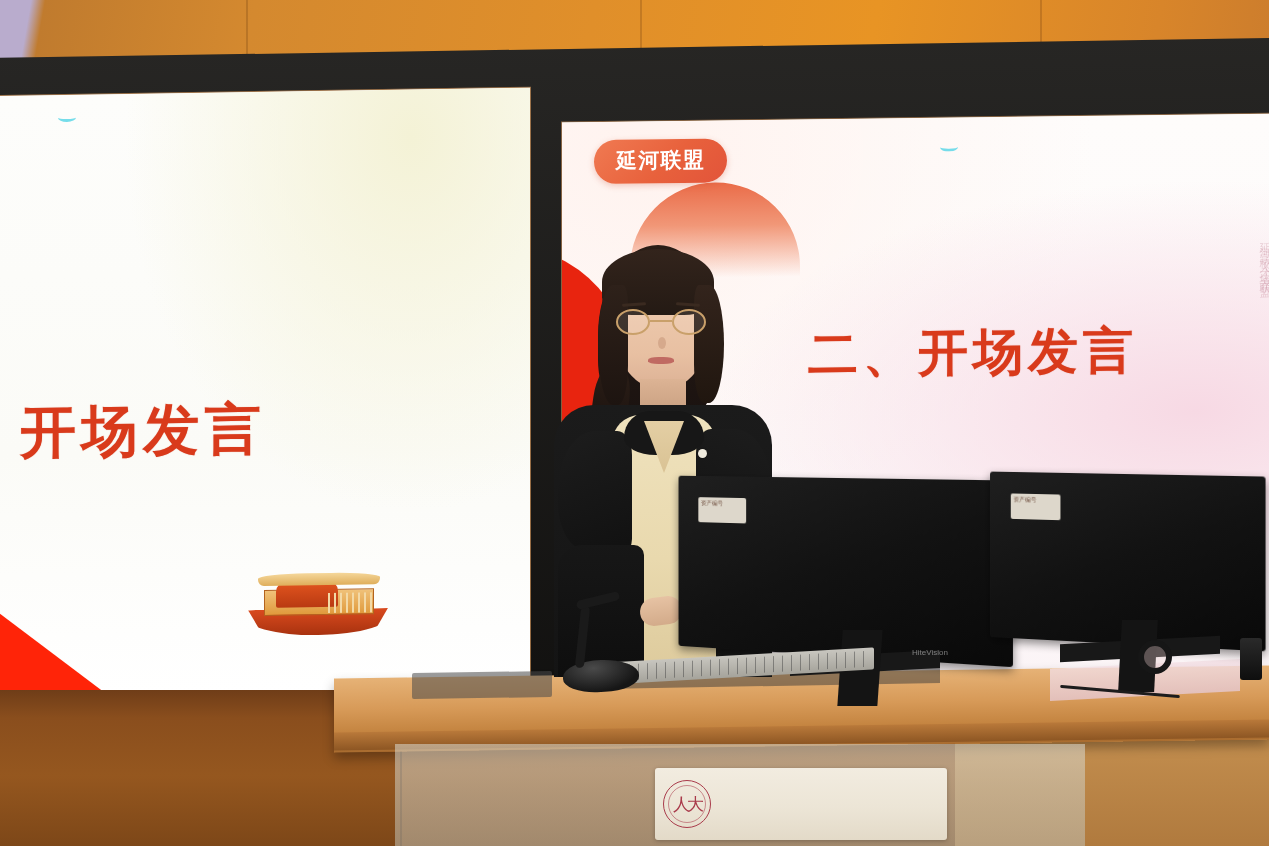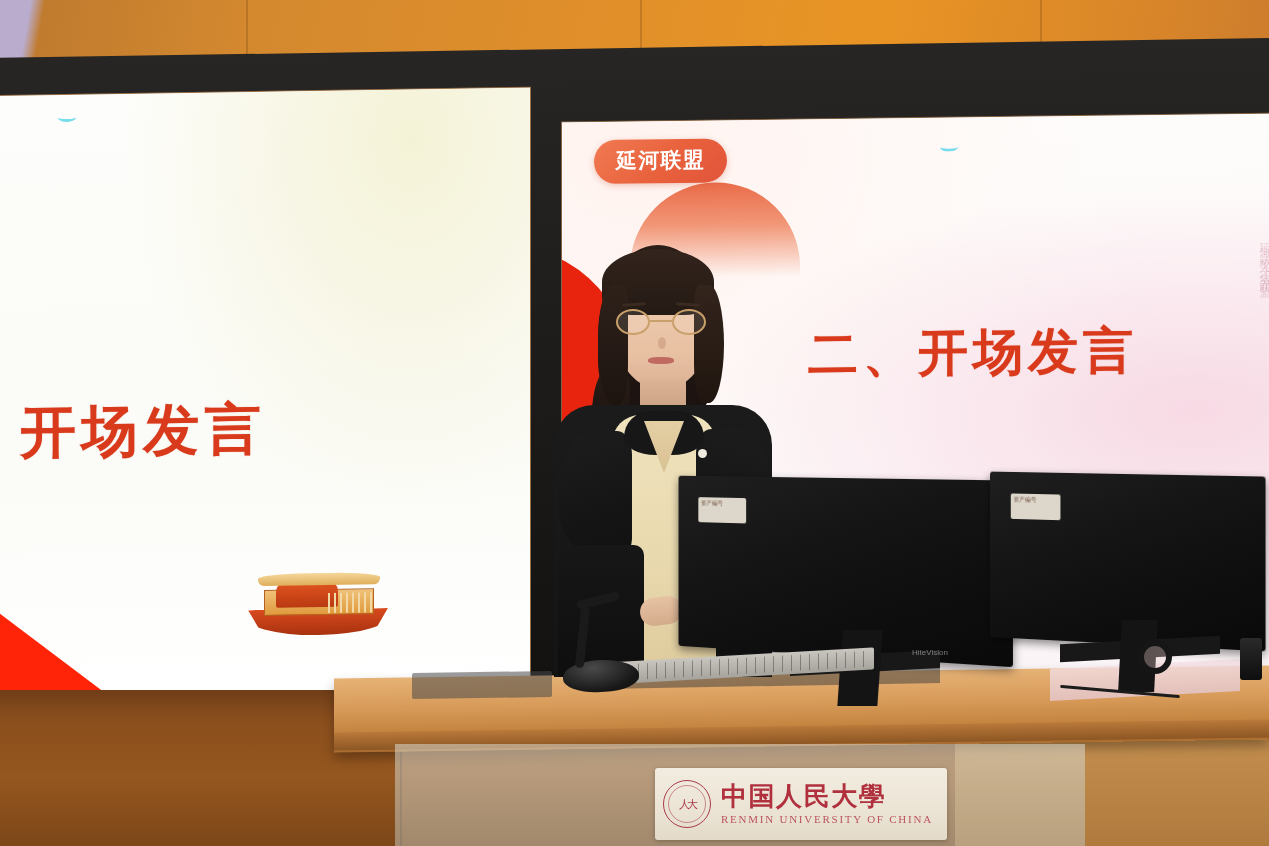--- a/index.html
+++ b/index.html
@@ -236,21 +236,21 @@
     width:48px; height:48px; border-radius:50%;
     border:1.5px solid #a93a4a;
     position:relative; flex:0 0 auto;
     display:flex; align-items:center; justify-content:center;
   }
   .seal:before{
     content:""; position:absolute; inset:4px; border-radius:50%;
     border:1px solid rgba(169,58,74,.55);
   }
   .seal-mark{
-    font-size:11px; color:#a93a4a; letter-spacing:-3px;
+    font-size:17px; color:#a93a4a; letter-spacing:-3px;
     font-family:"Liberation Serif", serif; line-height:1;
   }
   .plaque-text{ display:flex; flex-direction:column; justify-content:center; }
   .plaque-cn{
     font-size:26px; color:#b0303e; font-weight:700;
     font-family:"Liberation Serif", serif; letter-spacing:.06em;
     line-height:1.05;
   }
   .plaque-en{
     font-size:11px; color:#bb5560; letter-spacing:.16em;
@@ -545,19 +545,15 @@
   <div class="keyboard"></div>
   <div class="mic-base"></div>
   <div class="mic-neck"></div>
   <div class="mic-neck2"></div>
 
   <div class="plaque-ears"></div>
   <div class="plaque">
     <div class="seal">
       <span class="seal-mark">人大</span>
     </div>
-    <div class="plaque-text">
-      <div class="plaque-cn">中国人民大學</div>
-      <div class="plaque-en">RENMIN UNIVERSITY OF CHINA</div>
-    </div>
   </div>
 
 </div>
 
 </body></html>

